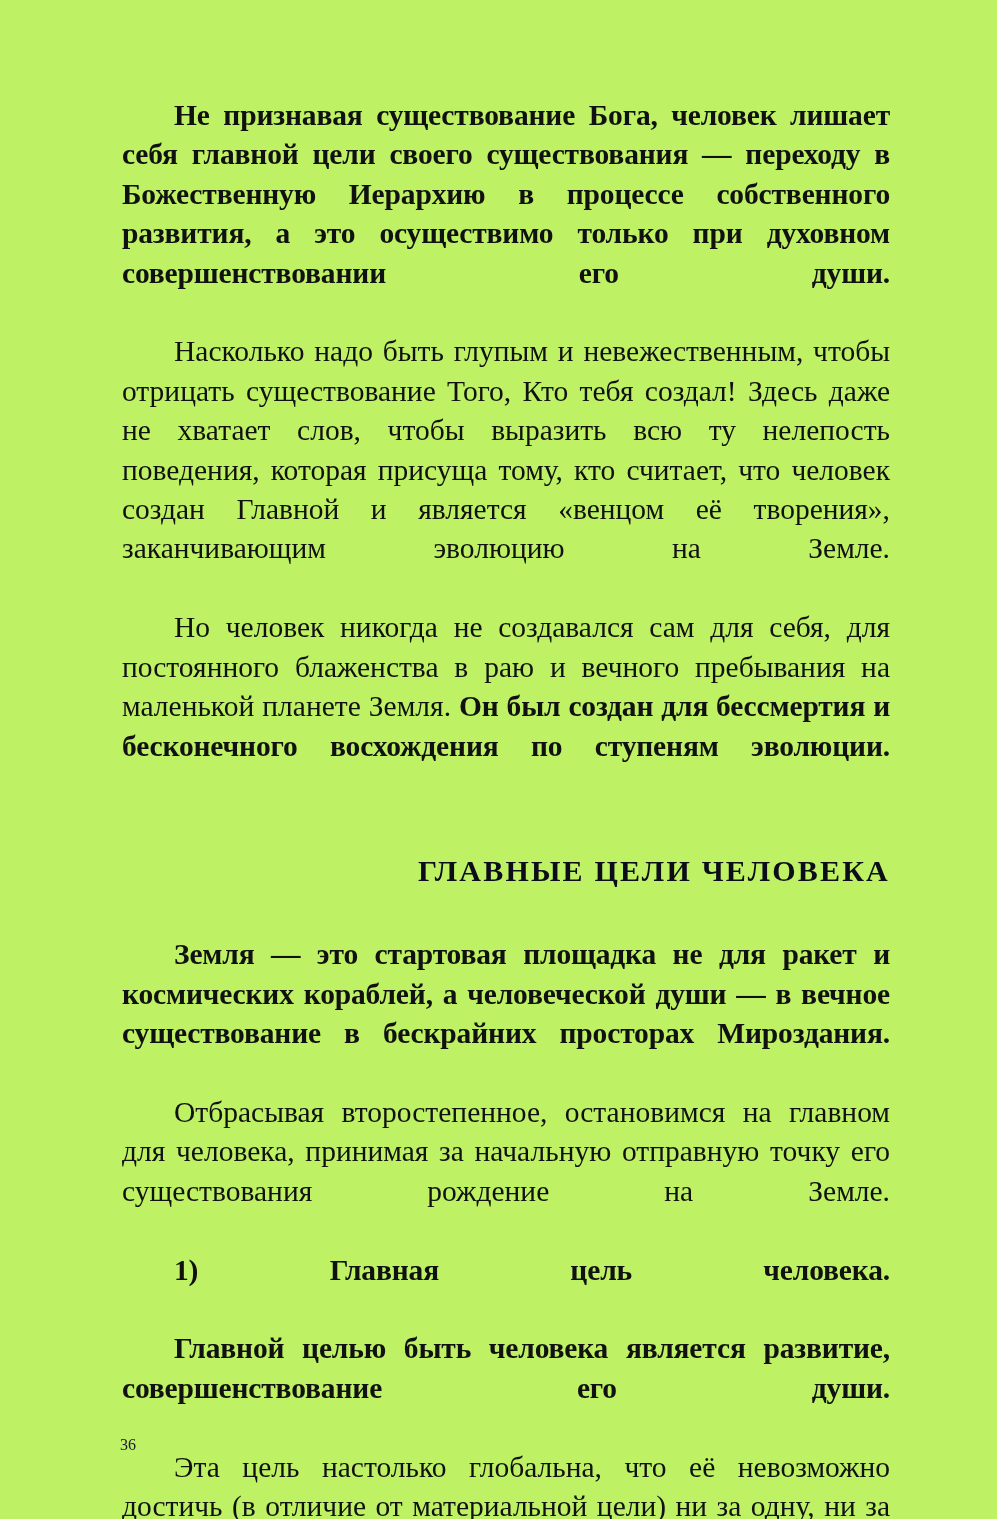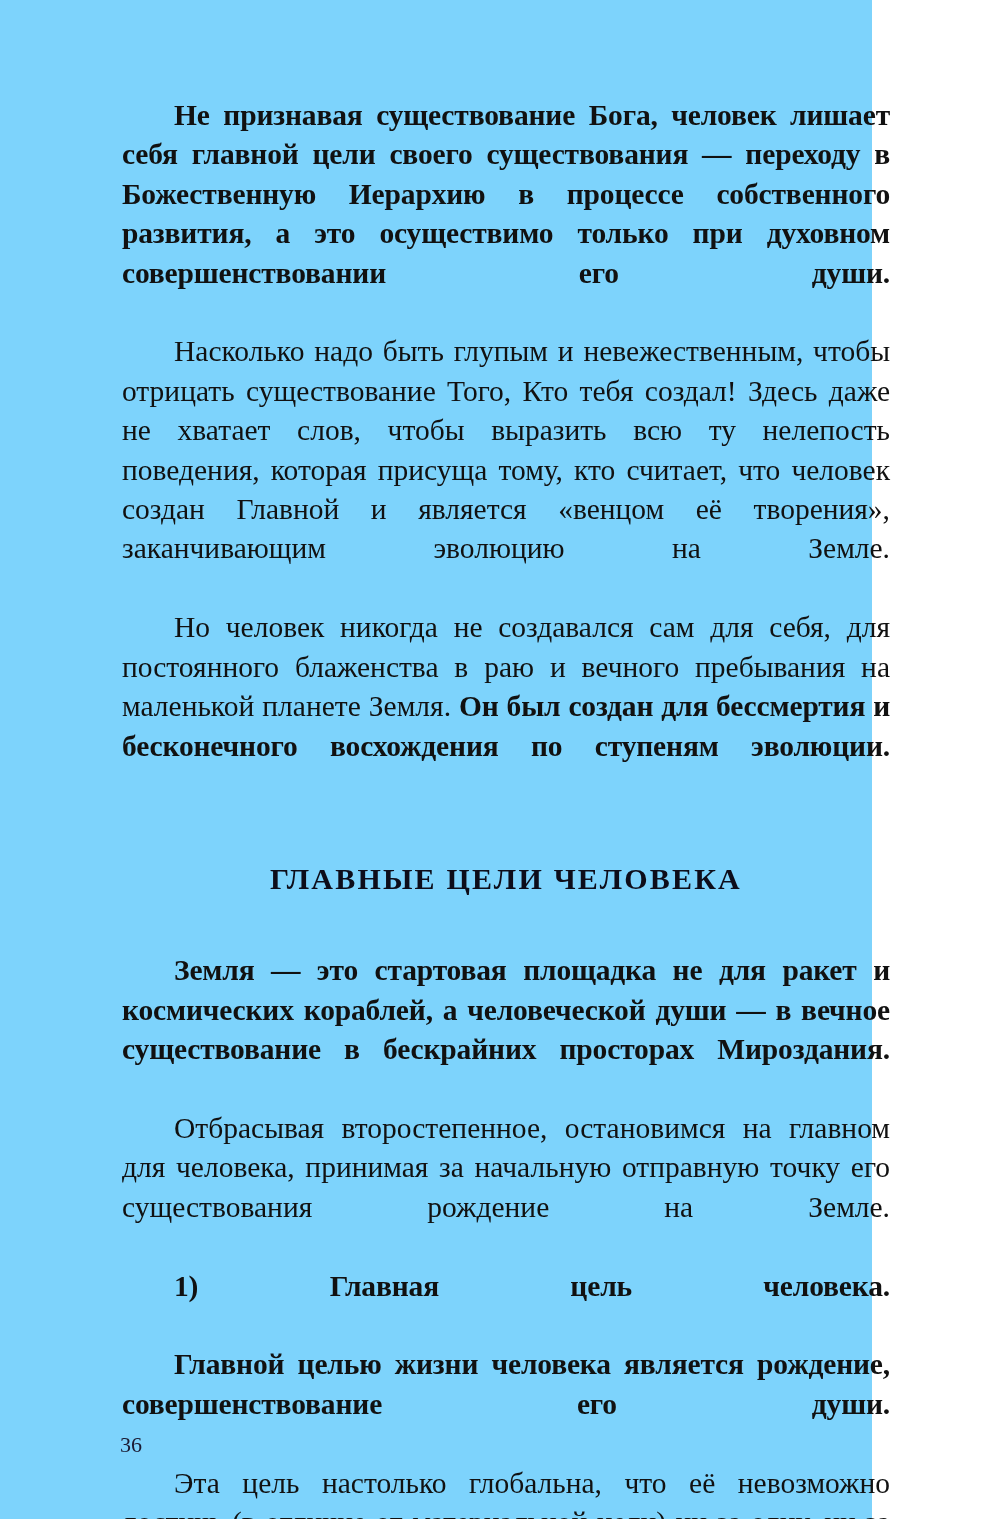--- a/index.html
+++ b/index.html
@@ -15,23 +15,23 @@
     overflow: hidden;
     font-family: "Liberation Serif", "DejaVu Serif", serif;
     color: #000000;
     -webkit-font-smoothing: antialiased;
   }
 
   .page {
     position: absolute;
     left: 0;
     top: 0;
-    width: 872px;
+    width: 997px;
     height: 1519px;
-    background: #7dd3fc;
+    background: #bef264;
   }
 
   .text-column {
     position: absolute;
     left: 122px;
     top: 96px;
     width: 768px;
   }
 
   p.para {
@@ -58,39 +58,39 @@
     display: inline-block;
     width: 100%;
   }
 
   b.run {
     font-weight: bold;
     letter-spacing: -0.15px;
   }
 
   h2.section-heading {
-    margin: 8px;
+    margin: 0;
     padding: 0;
     font-size: 30px;
     font-weight: bold;
-    text-align: center;
+    text-align: right;
     letter-spacing: 2.2px;
     line-height: 40px;
     color: #0d0d1a;
     text-indent: 0;
   }
 
   .sp-heading-before { height: 46px; }
   .sp-heading-after  { height: 44px; }
 
   .page-number {
     position: absolute;
     left: 120px;
     top: 1432px;
-    font-size: 22px;
+    font-size: 16px;
     line-height: 26px;
     color: #1b1b33;
     font-family: "Liberation Serif", "DejaVu Serif", serif;
   }
 </style>
 </head>
 <body>
 
 <div class="page">
 
@@ -107,21 +107,21 @@
     <h2 class="section-heading">ГЛАВНЫЕ ЦЕЛИ ЧЕЛОВЕКА</h2>
 
     <div class="sp-heading-after"></div>
 
     <p class="para bold">Земля — это стартовая площадка не для ракет и космических кораблей, а человеческой души — в вечное существование в бескрайних просторах Мироздания.</p>
 
     <p class="para">Отбрасывая второстепенное, остановимся на главном для человека, принимая за начальную отправную точку его существования рождение на Земле.</p>
 
     <p class="para bold">1) Главная цель человека.</p>
 
-    <p class="para bold">Главной целью жизни человека является рождение, совершенствование его души.</p>
+    <p class="para bold">Главной целью быть человека является развитие, совершенствование его души.</p>
 
     <p class="para">Эта цель настолько глобальна, что её невозможно достичь (в отличие от материальной цели) ни за одну, ни за десять, ни даже за тысячу воплощений. Цель достигается поэтапным развитием от инкарнации к инкарнации, идя через века, тысячелетия и миллионы лет.</p>
 
   </div>
 
   <div class="page-number">36</div>
 
 </div>
 
 </body></html>

